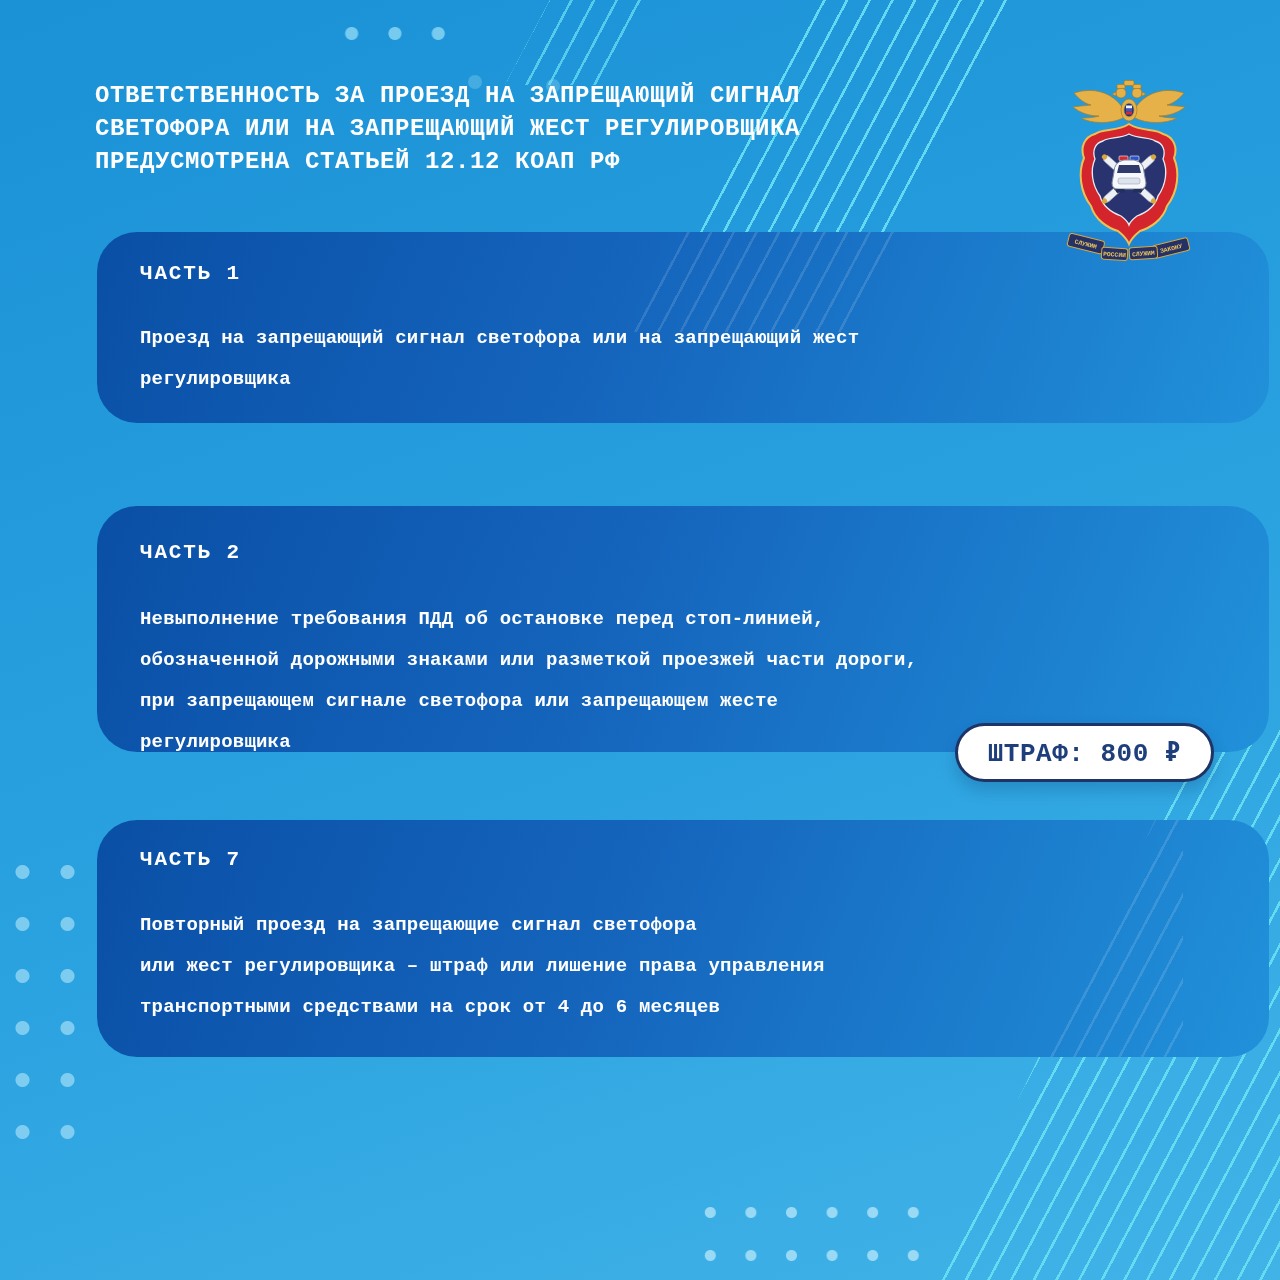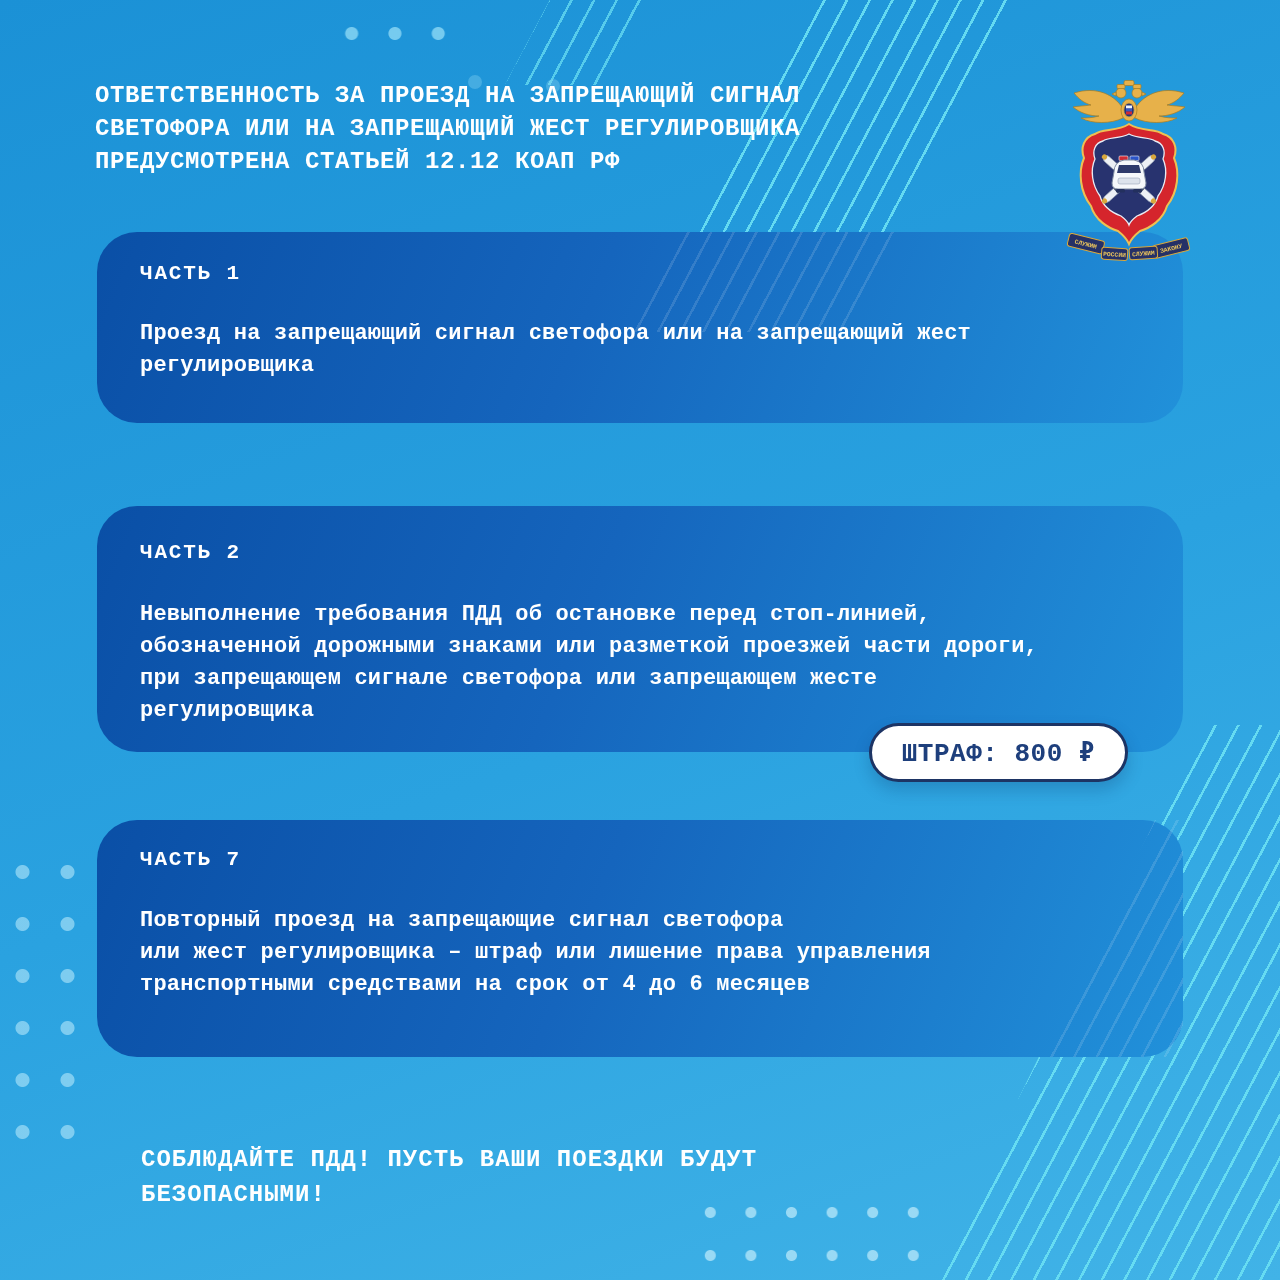--- a/index.html
+++ b/index.html
@@ -36,37 +36,37 @@
   }
   .footer-text{
     position:absolute;z-index:2;left:141px;top:1142px;width:900px;
     color:#ffffff;font-size:24px;line-height:35px;font-weight:800;
     letter-spacing:1px;white-space:pre-line;
   }
   
   .emblem{position:absolute;z-index:2;left:1066px;top:80px;width:126px;height:192px;}
   
   .card{
-    position:absolute;z-index:1;left:97px;width:1086px;border-radius:40px;
+    position:absolute;z-index:1;left:97px;width:1172px;border-radius:40px;
     background:linear-gradient(112deg,#0a4fa6 0%,#1565bd 45%,#2191da 100%);
     color:#ffffff;
   }
   .card-1{top:232px;height:191px;}
   .card-2{top:506px;height:246px;}
   .card-3{top:820px;height:237px;}
   .card-title{
     position:absolute;left:43px;margin:0;font-size:21px;font-weight:800;
     letter-spacing:1.8px;color:#ffffff;
   }
   .card-1 .card-title{top:30px;}
   .card-2 .card-title{top:35px;}
   .card-3 .card-title{top:28px;}
   .card-body{
     position:absolute;left:43px;margin:0;width:1000px;
-    font-size:22px;line-height:32px;font-weight:600;letter-spacing:.2px;
+    font-size:19px;line-height:41px;font-weight:600;letter-spacing:.2px;
     white-space:pre-line;color:#ffffff;
   }
   .card-1 .card-body{top:86px;}
   .card-2 .card-body{top:93px;}
   .card-3 .card-body{top:85px;}
   .fine-badge{
     position:absolute;right:55px;height:59px;box-sizing:border-box;
     display:flex;align-items:center;padding:0 30px;
     background:#ffffff;border:3px solid #1d3464;border-radius:32px;
     color:#1e3f7c;font-size:26px;font-weight:800;letter-spacing:.5px;
@@ -181,16 +181,14 @@
   </section>
 
   <section class="card card-3">
     <div class="lines subtle card-lines-3"></div>
     <h2 class="card-title">ЧАСТЬ 7</h2>
     <p class="card-body">Повторный проезд на запрещающие сигнал светофора
 или жест регулировщика – штраф или лишение права управления
 транспортными средствами на срок от 4 до 6 месяцев</p>
   </section>
 
-  <div class="footer-text">СОБЛЮДАЙТЕ ПДД! ПУСТЬ ВАШИ ПОЕЗДКИ БУДУТ
-БЕЗОПАСНЫМИ!</div>
 
 </div>
 
 </body></html>

